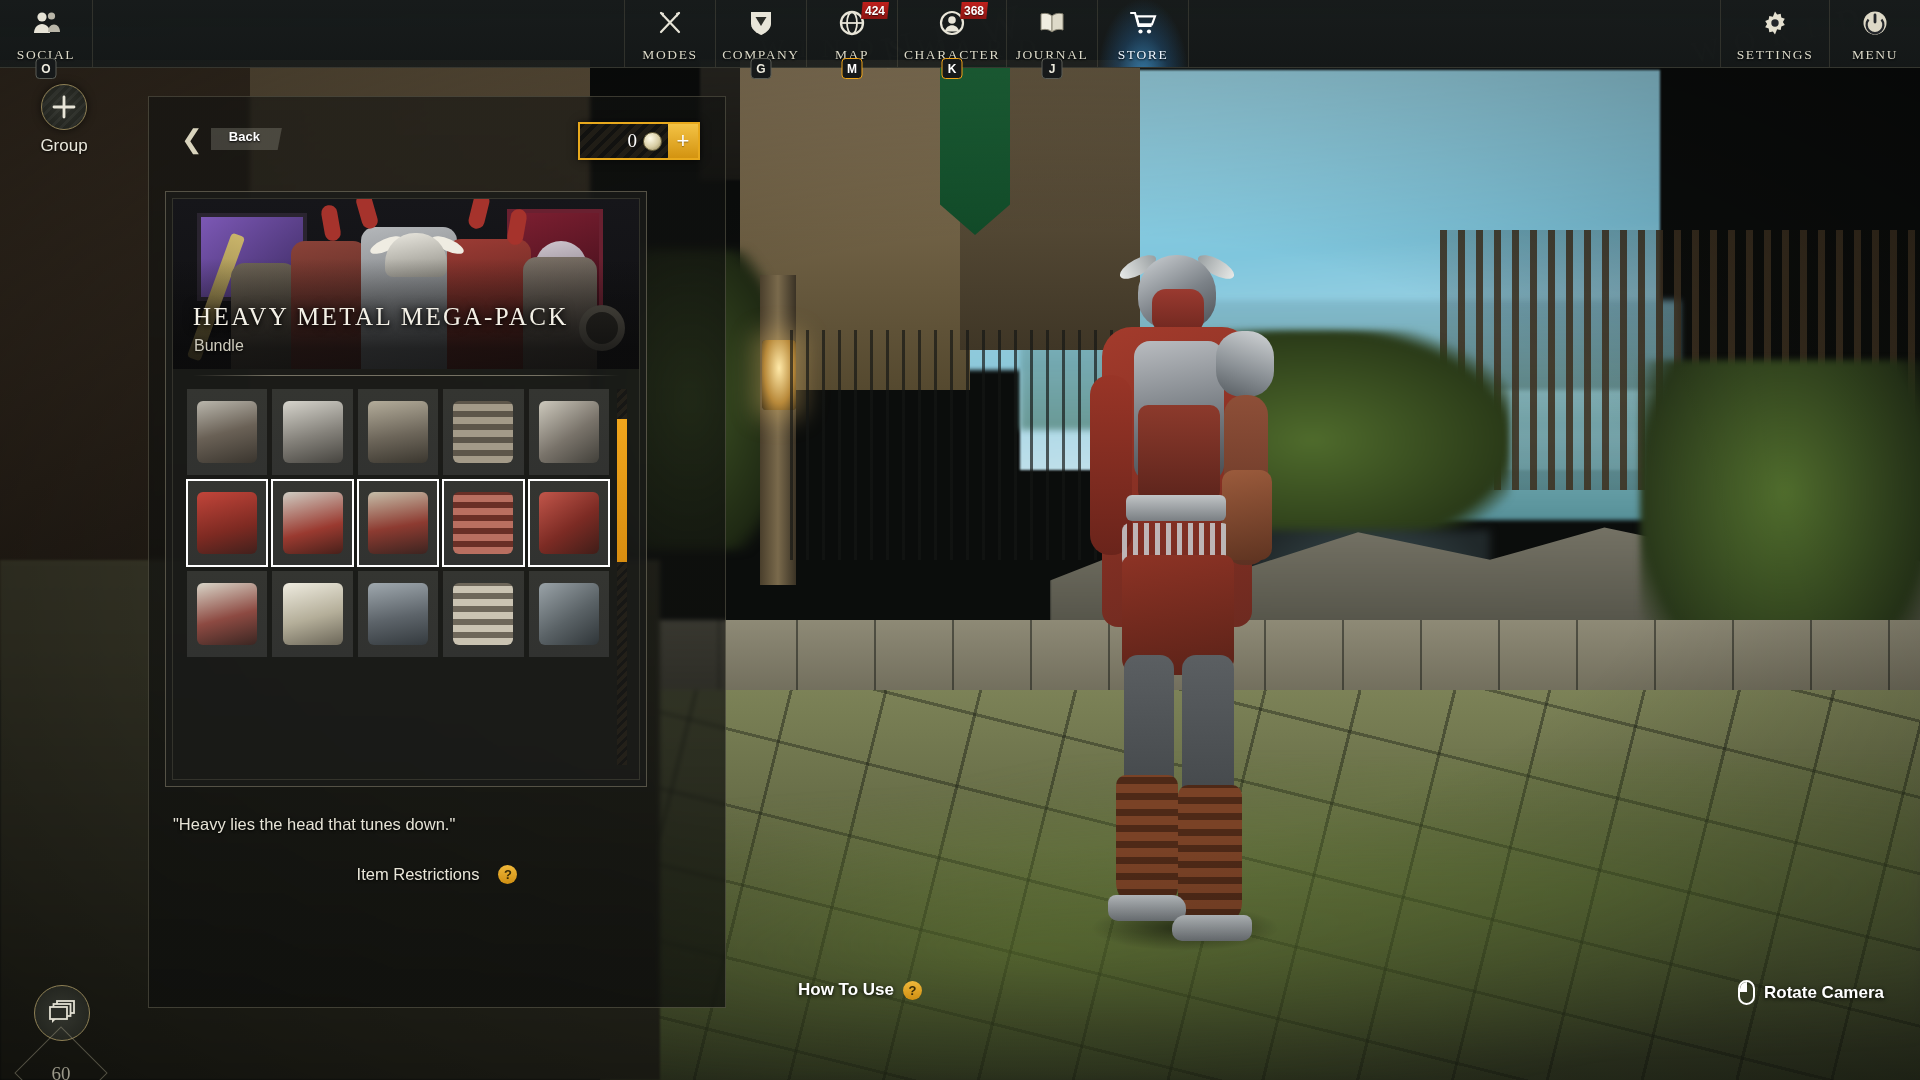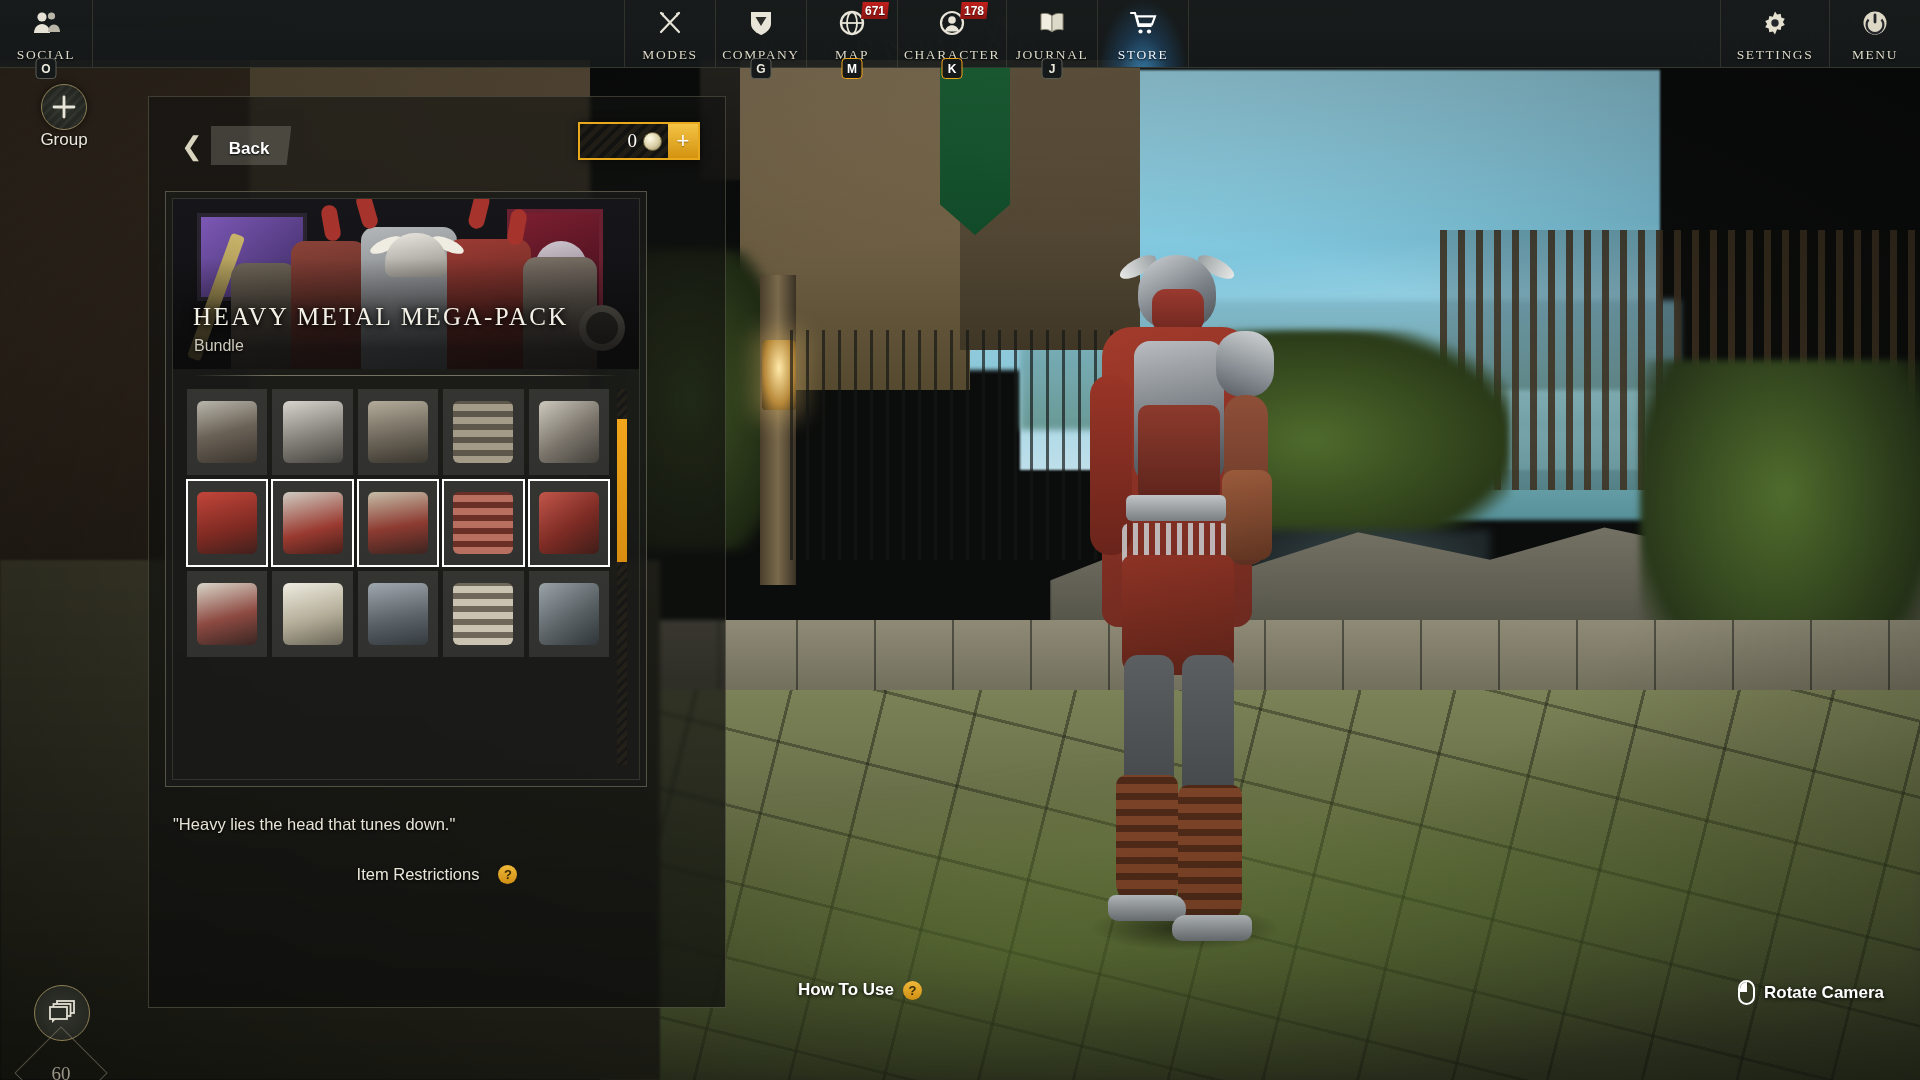--- a/index.html
+++ b/index.html
@@ -233,21 +233,21 @@
 
   
   #groupbtn{ position:absolute; left:18px; top:84px; width:92px; text-align:center; cursor:pointer; }
   #groupbtn .circ{
     width:46px; height:46px; margin:0 auto; border-radius:50%;
     background:repeating-linear-gradient(135deg,rgba(255,255,255,.045) 0 3px,transparent 3px 7px),
                radial-gradient(circle,#30322c,#1d1f1a);
     border:1.5px solid #8e8055; display:flex; align-items:center; justify-content:center;
     box-shadow:0 0 8px rgba(0,0,0,.6);
   }
-  #groupbtn .lbl{ margin-top:0; color:#e9e7db; font-size:17px; text-shadow:0 1px 3px #000; }
+  #groupbtn .lbl{ margin-top:6px; color:#e9e7db; font-size:17px; text-shadow:0 1px 3px #000; }
 
   
   #chatbtn{
     position:absolute; left:34px; top:985px; width:56px; height:56px; border-radius:50%;
     background:radial-gradient(circle,#34362f,#1e201a);
     border:1.5px solid #8e8055; display:flex; align-items:center; justify-content:center; cursor:pointer;
   }
   #fps{
     position:absolute; left:22px; top:1048px; width:78px; height:52px;
     display:flex; align-items:center; justify-content:center;
@@ -265,22 +265,22 @@
     background:linear-gradient(180deg,rgba(18,19,17,.60),rgba(14,15,13,.74));
     border:1px solid rgba(170,163,135,.30);
     backdrop-filter:blur(2px);
   }
   #panel-head{ position:relative; height:92px; }
   #back-btn{
     position:absolute; left:32px; top:29px; display:flex; align-items:center; gap:8px; cursor:pointer;
   }
   #back-btn .chev{ color:#d9d4bd; font-size:26px; line-height:1; font-family:"Liberation Sans",sans-serif; }
   #back-btn .bk{
-    background:rgba(210,208,195,.22); padding:13px 22px 6px 18px;
-    color:#ffffff; font-size:17px; font-weight:bold;
+    background:rgba(210,208,195,.22); padding:1px 22px 6px 18px;
+    color:#ffffff; font-size:13px; font-weight:bold;
     clip-path:polygon(0 0,100% 0,94% 100%,0 100%);
     text-shadow:0 1px 2px #000;
   }
   #currency{
     position:absolute; right:25px; top:25px; height:38px; width:122px;
     border:2px solid #e8a91d; display:flex; align-items:stretch;
     box-shadow:0 0 8px rgba(0,0,0,.6);
   }
   #currency .amt{
     flex:1; display:flex; align-items:center; justify-content:flex-end; gap:6px; padding-right:6px;
@@ -563,35 +563,35 @@
     <div class="sep"></div>
     <div class="navitem">
       <div class="nv-ico">
         <svg width="26" height="26" viewBox="0 0 26 26">
           <circle cx="13" cy="13" r="11" fill="none" stroke="#e8e5d8" stroke-width="2.3"></circle>
           <ellipse cx="13" cy="13" rx="5" ry="11" fill="none" stroke="#e8e5d8" stroke-width="1.8"></ellipse>
           <path d="M2.2 13h21.6" stroke="#e8e5d8" stroke-width="1.8"></path>
         </svg>
       </div>
       <div class="nv-label">MAP</div>
-      <div class="badge">671</div>
+      <div class="badge">424</div>
       <div class="keycap hl">M</div>
     </div>
 
     <div class="sep"></div>
     <div class="navitem wide">
       <div class="nv-ico">
         <svg width="26" height="26" viewBox="0 0 26 26">
           <circle cx="13" cy="13" r="11" fill="none" stroke="#e8e5d8" stroke-width="2.2"></circle>
           <circle cx="13" cy="10" r="3.8" fill="#e8e5d8"></circle>
           <path d="M5.8 21.5c1-4.2 3.8-6.3 7.2-6.3s6.2 2.1 7.2 6.3z" fill="#e8e5d8"></path>
         </svg>
       </div>
       <div class="nv-label">CHARACTER</div>
-      <div class="badge" style="left:62px">178</div>
+      <div class="badge" style="left:62px">368</div>
       <div class="keycap hl">K</div>
     </div>
 
     <div class="sep"></div>
     <div class="navitem">
       <div class="nv-ico">
         <svg width="28" height="24" viewBox="0 0 28 24">
           <path d="M14 5C11 2 6 2 3 3v16c3-1 8-1 11 2z" fill="#f0ede0" stroke="#8a8675" stroke-width="1"></path>
           <path d="M14 5c3-3 8-3 11-2v16c-3-1-8-1-11 2z" fill="#dedac9" stroke="#8a8675" stroke-width="1"></path>
         </svg>

